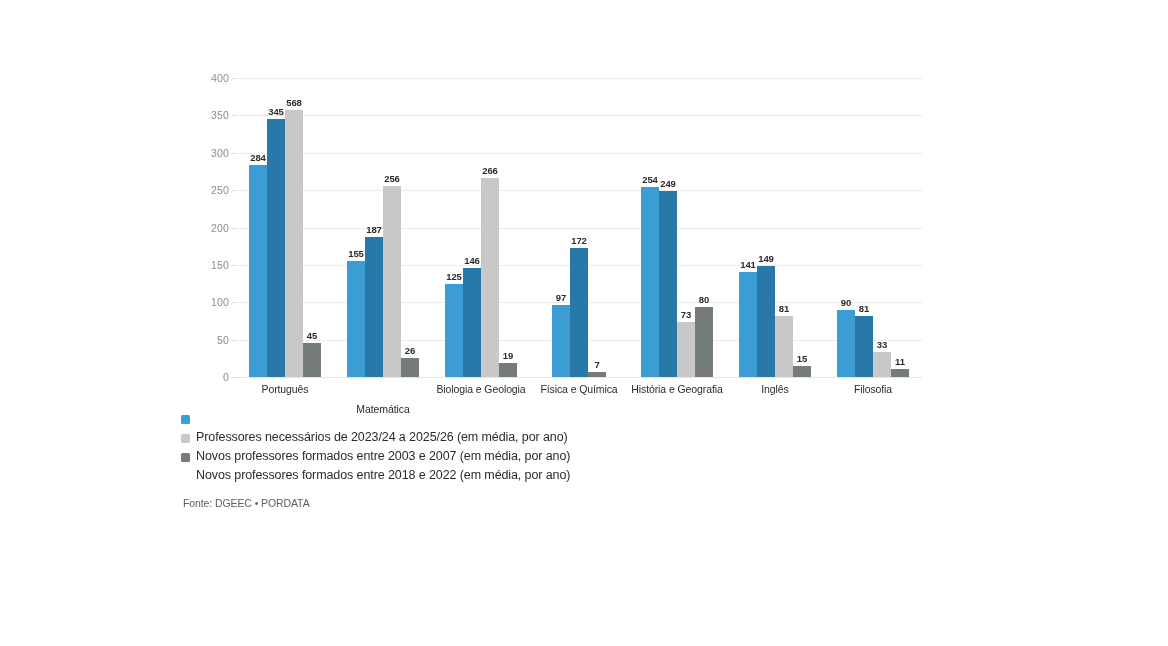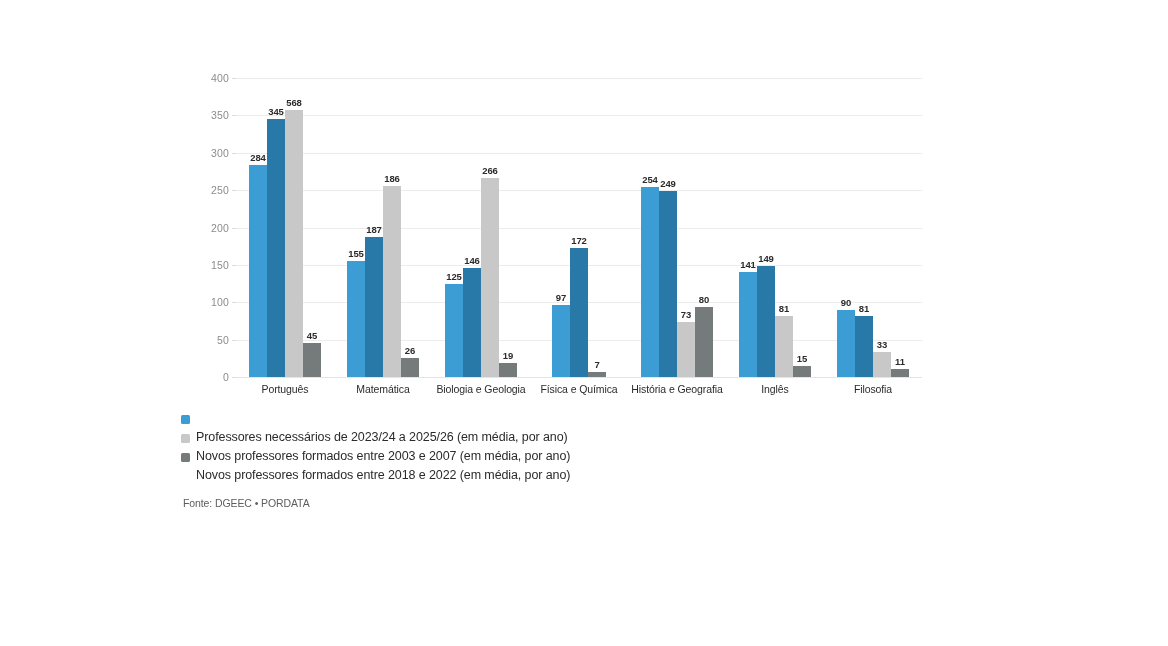--- a/index.html
+++ b/index.html
@@ -215,21 +215,21 @@
           <div class="bar-slot">
             <div class="bar" title="Professores necessários de 2023/24 a 2025/26 (em média, por ano) — Matemática: 155" style="height: 115.862px; background: rgb(59, 157, 212);"></div>
             <div class="bar-label" style="bottom: 117.862px;">155</div>
           </div>
           <div class="bar-slot">
             <div class="bar" title="Professores necessários de  2026/27 a 2030/31 (em média por ano) — Matemática: 187" style="height: 139.782px; background: rgb(40, 120, 168);"></div>
             <div class="bar-label" style="bottom: 141.782px;">187</div>
           </div>
           <div class="bar-slot">
             <div class="bar" title="Novos professores formados entre 2003 e 2007 (em média, por ano) — Matemática: 256" style="height: 191.36px; background: rgb(200, 200, 200);"></div>
-            <div class="bar-label" style="bottom: 193.36px;">186</div>
+            <div class="bar-label" style="bottom: 193.36px;">256</div>
           </div>
           <div class="bar-slot">
             <div class="bar" title="Novos professores formados entre 2018 e 2022 (em média, por ano) — Matemática: 26" style="height: 19.435px; background: rgb(117, 123, 123);"></div>
             <div class="bar-label" style="bottom: 21.435px;">26</div>
           </div>
         </div>
         <div class="group" style="left: 196px; width: 98px;">
           <div class="bar-slot">
             <div class="bar" title="Professores necessários de 2023/24 a 2025/26 (em média, por ano) — Biologia e Geologia: 125" style="height: 93.4375px; background: rgb(59, 157, 212);"></div>
             <div class="bar-label" style="bottom: 95.4375px;">125</div>
@@ -313,21 +313,21 @@
           <div class="bar-slot">
             <div class="bar" title="Novos professores formados entre 2018 e 2022 (em média, por ano) — Filosofia: 11" style="height: 8.2225px; background: rgb(117, 123, 123);"></div>
             <div class="bar-label" style="bottom: 10.2225px;">11</div>
           </div>
         </div>
       </div>
   </div>
 
   <div class="xlabels" id="xlabels">
       <div class="xlabel" style="left: 49px;">Português</div>
-      <div class="xlabel" style="left: 147px;">Matemática</div>
+      <div class="xlabel" style="left: 147px; margin-top: 20px;">Matemática</div>
       <div class="xlabel" style="left: 245px;">Biologia e Geologia</div>
       <div class="xlabel" style="left: 343px;">Física e Química</div>
       <div class="xlabel" style="left: 441px;">História e Geografia</div>
       <div class="xlabel" style="left: 539px;">Inglês</div>
       <div class="xlabel" style="left: 637px;">Filosofia</div>
     </div>
 
   <div class="legend" id="legend">
       <div class="legend-row">
         <span class="swatch" style="background: rgb(59, 157, 212);"></span>

